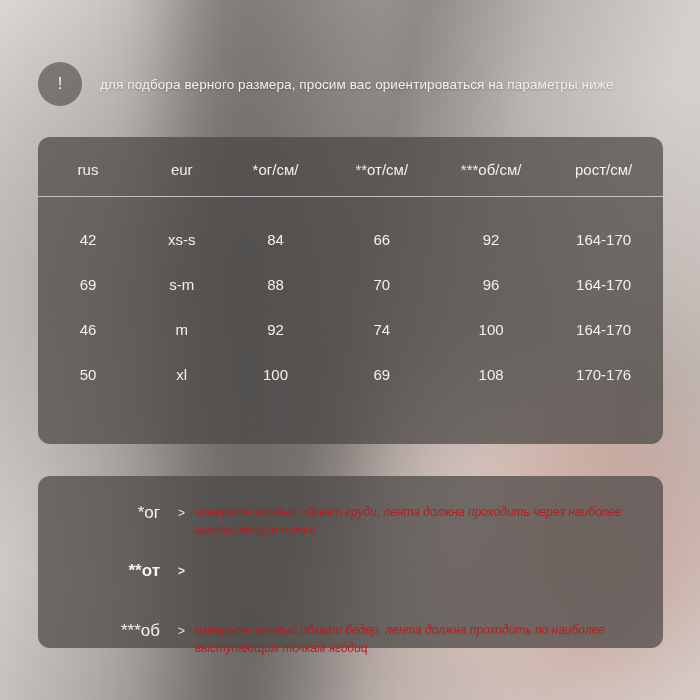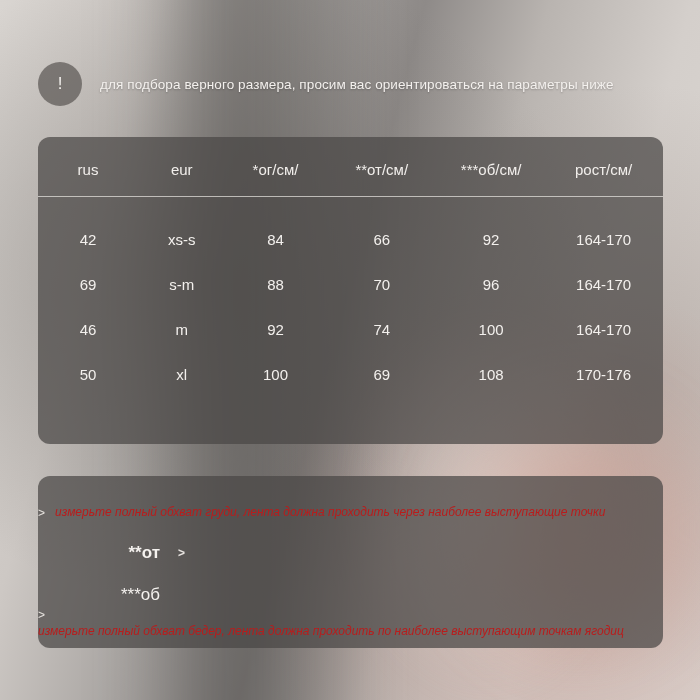--- a/index.html
+++ b/index.html
@@ -133,21 +133,21 @@
     height: 172px;
     padding: 0;
   }
   .legend-row {
     display: flex;
     align-items: flex-start;
     padding: 0 26px 0 0;
   }
   .legend-row:nth-child(1) { margin-top: 27px; }
   .legend-row:nth-child(2) { margin-top: 22px; font-weight: bold; }
-  .legend-row:nth-child(3) { margin-top: 22px; flex-direction: column; }
+  .legend-row:nth-child(3) { margin-top: 40px; }
   .legend-key {
     width: 140px;
     text-align: right;
     color: #f5f2ef;
     font-size: 17px;
     padding-right: 18px;
     box-sizing: border-box;
     flex: none;
   }
   .legend-caret {
@@ -231,20 +231,21 @@
           <td>69</td>
           <td>108</td>
           <td>170-176</td>
         </tr>
       </tbody>
     </table>
   </div>
 
   <div class="card legend-card">
     <div class="legend-row">
+      <div class="legend-key">*ог</div>
       <div class="legend-caret">&gt;</div>
       <div class="legend-desc">измерьте полный обхват груди, лента должна проходить через наиболее выступающие точки</div>
     </div>
     <div class="legend-row">
       <div class="legend-key">**от</div>
       <div class="legend-caret">&gt;</div>
     </div>
     <div class="legend-row">
       <div class="legend-key">***об</div>
       <div class="legend-caret">&gt;</div>

